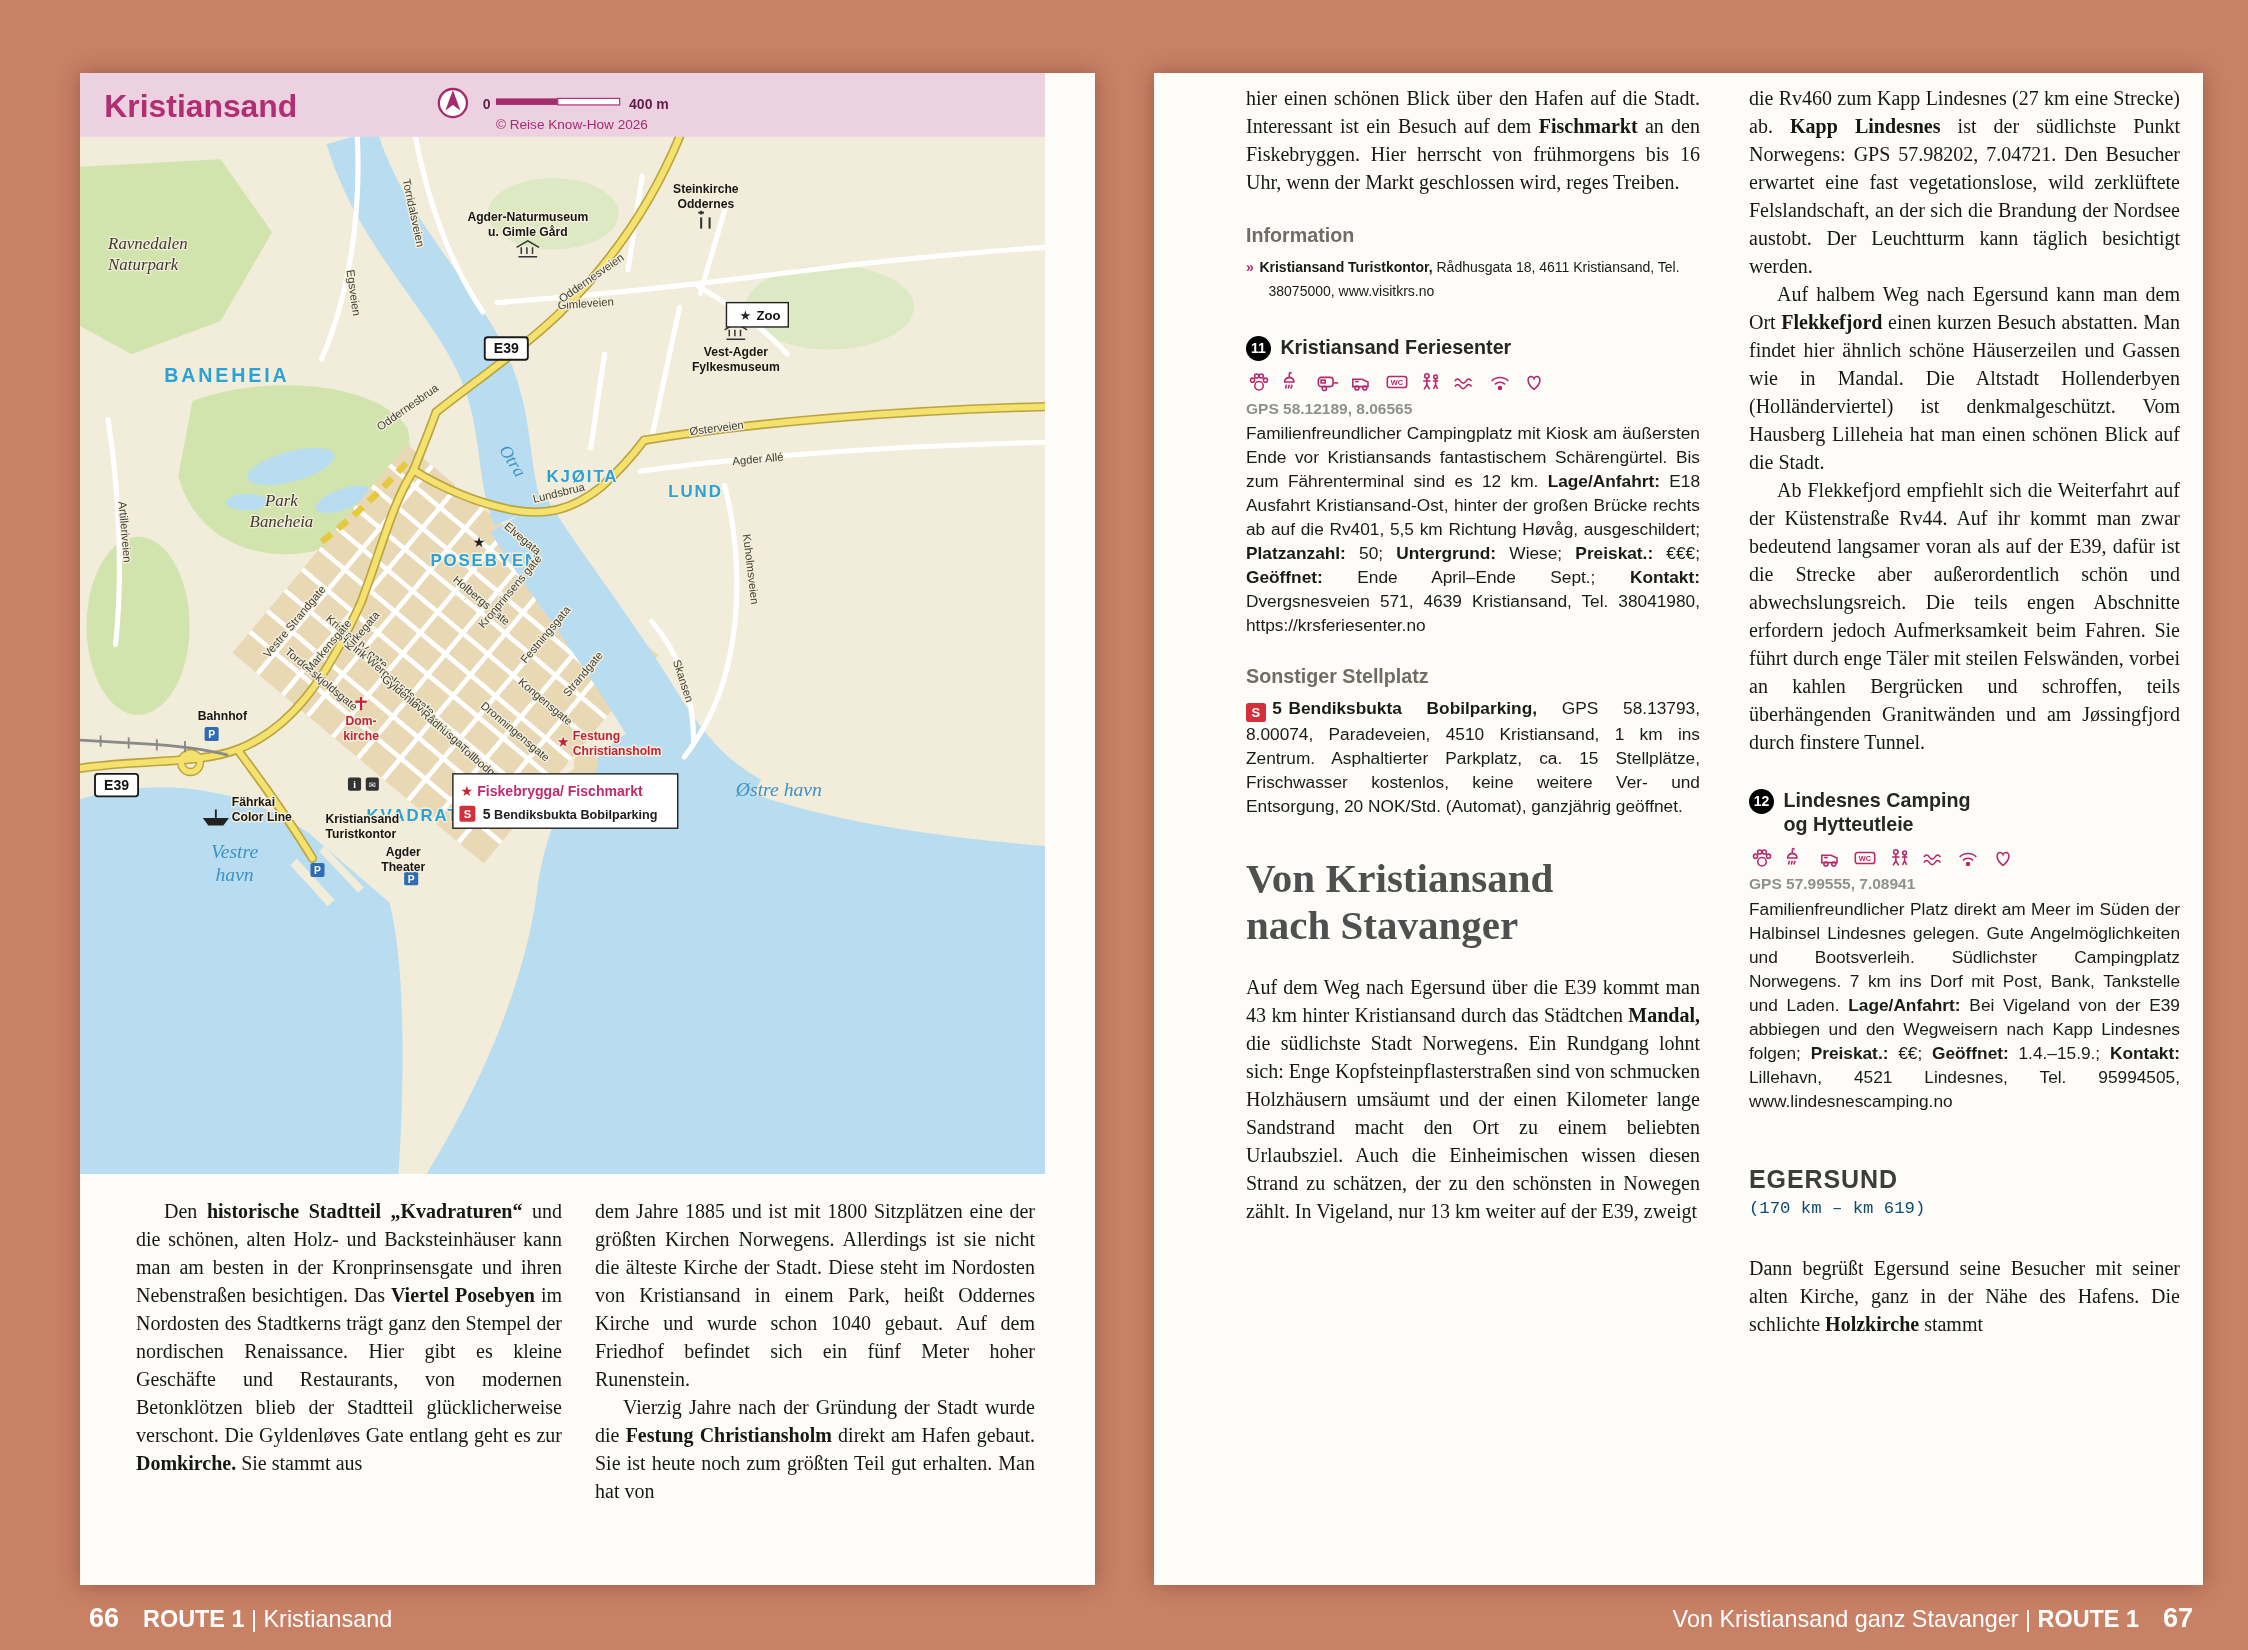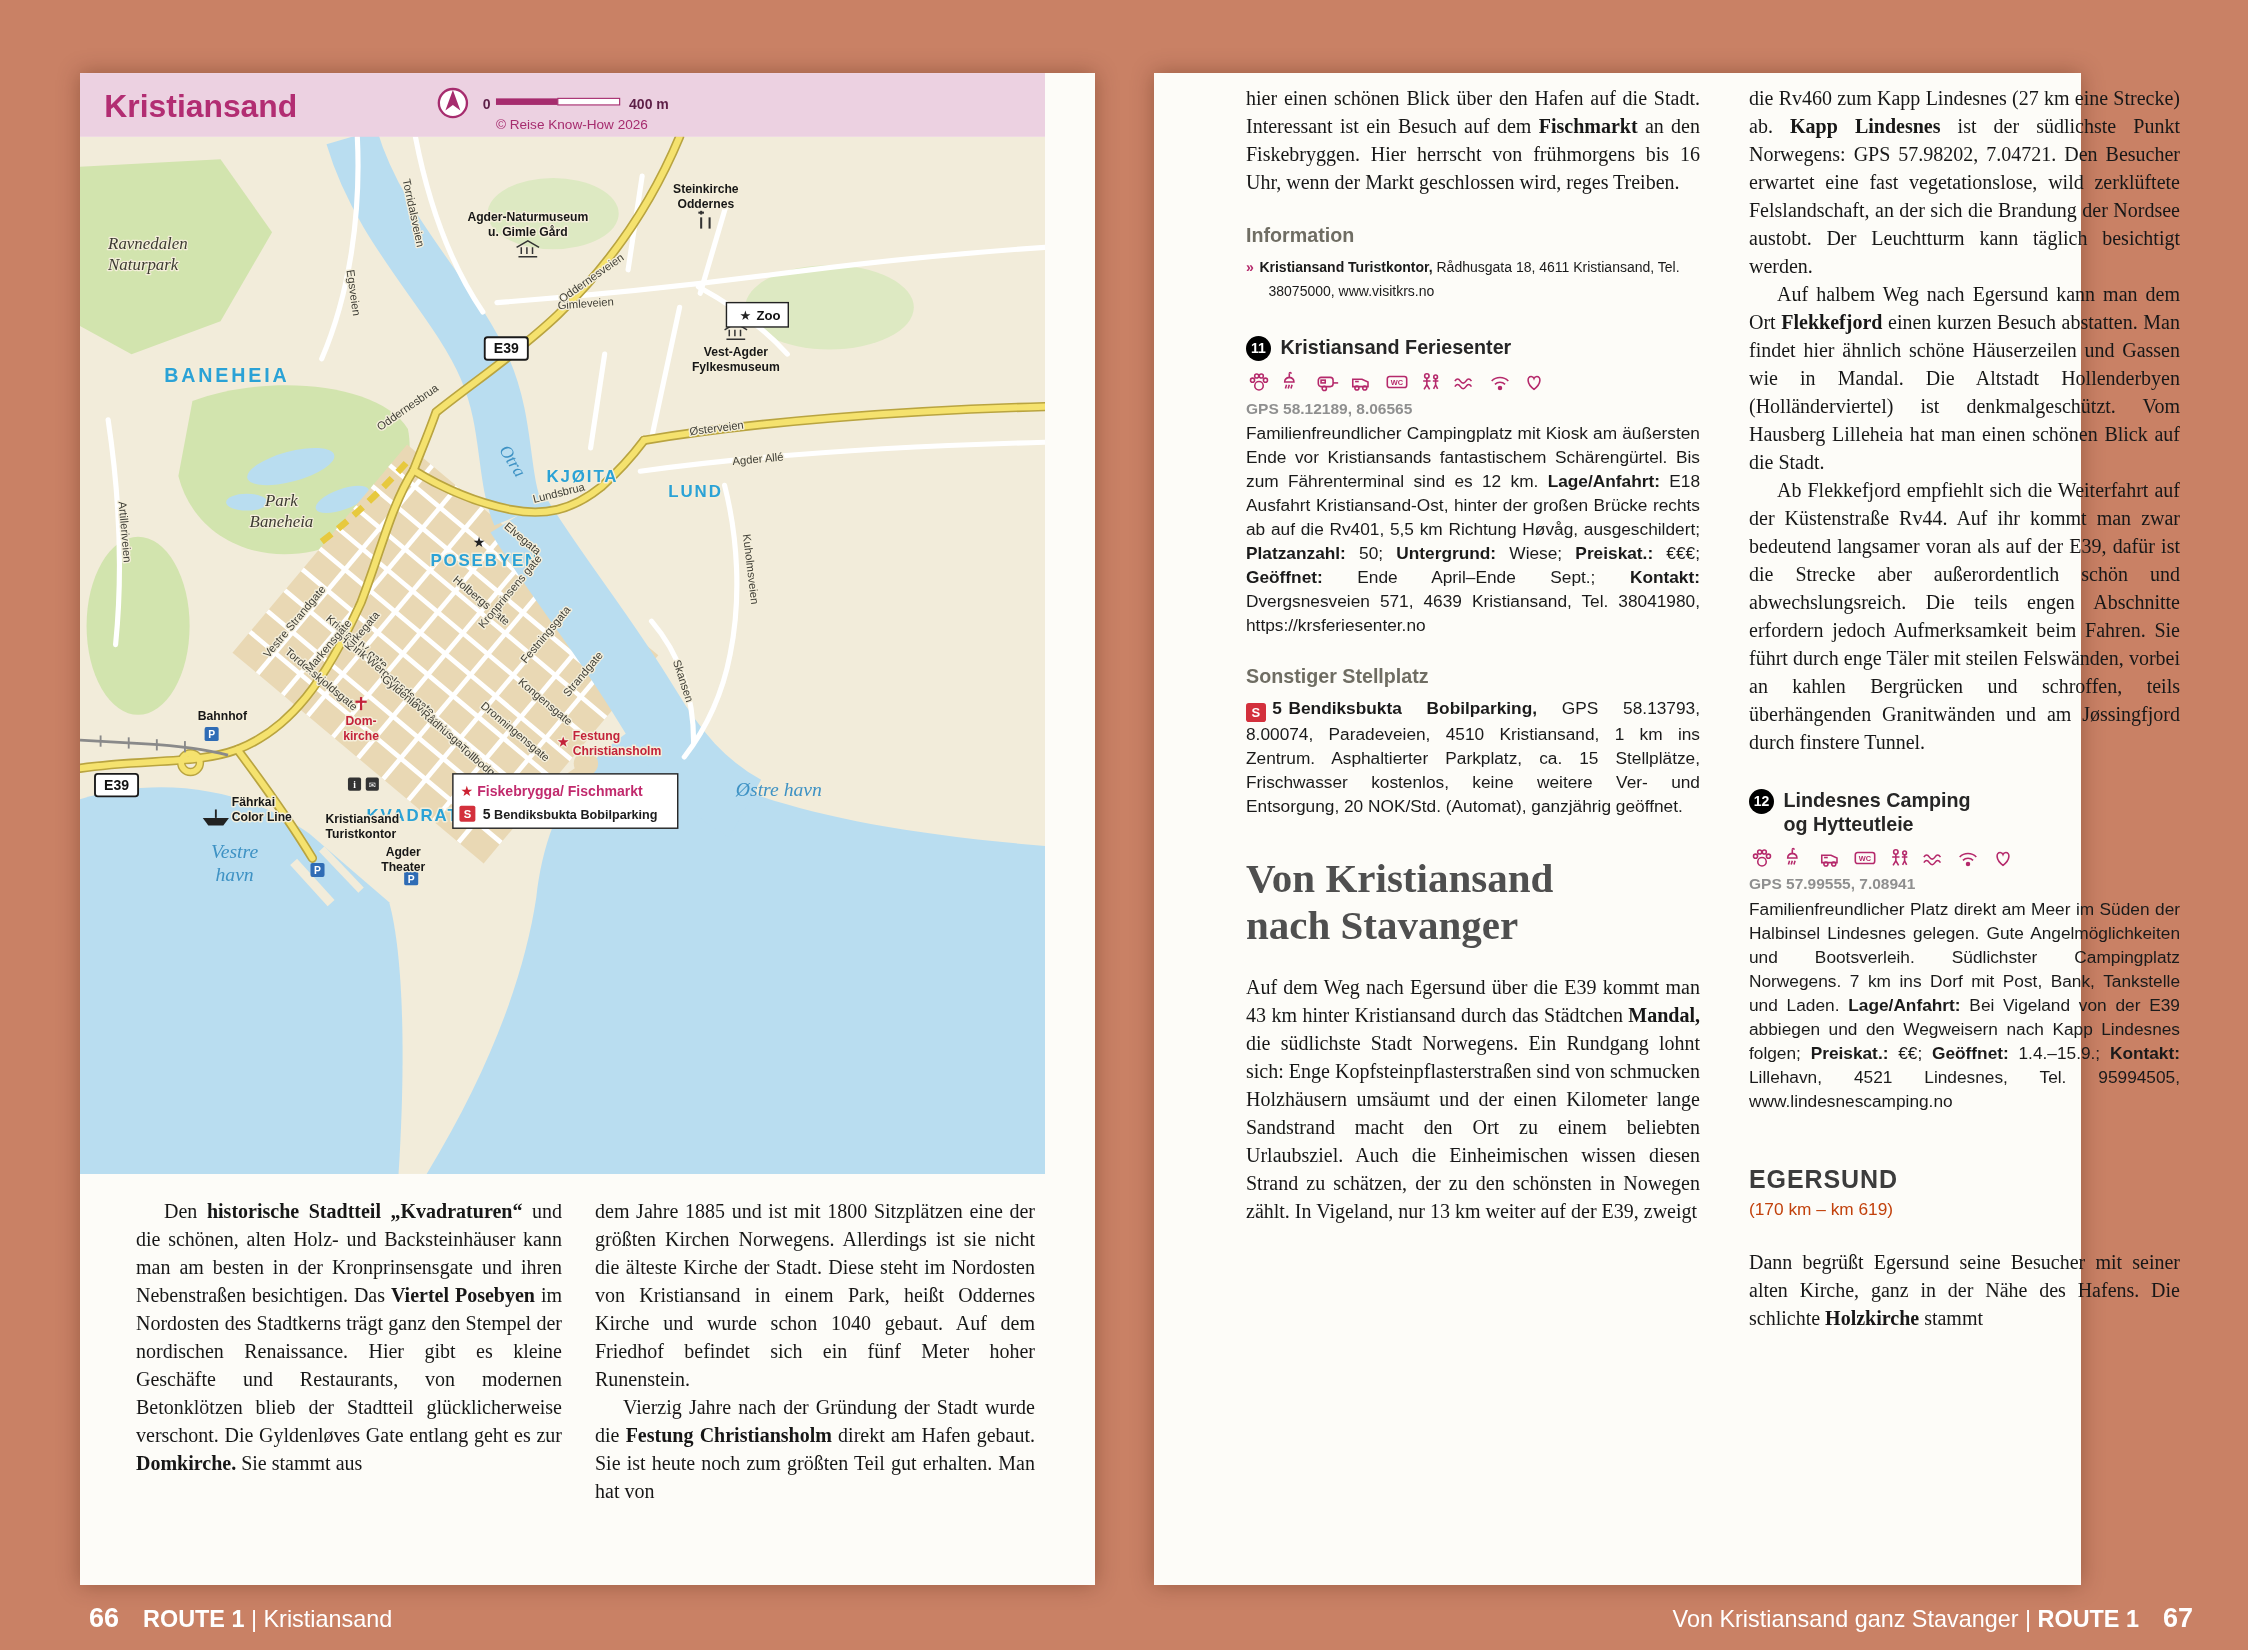--- a/index.html
+++ b/index.html
@@ -1,20 +1,20 @@
 <!DOCTYPE html>
 <html lang="de" style="font-size:15px"><head>
 <meta charset="utf-8">
 <style>
   html,body{margin:0;padding:0;background:#9a9a9a;}
   .canvas{position:relative;width:2249px;height:1651px;background:#c98165;overflow:hidden;
           font-family:"Liberation Sans",sans-serif;}
   .page{position:absolute;top:73px;height:1512px;background:#fdfcf8;box-shadow:0 0 20.6px rgba(60,20,5,.35);}
   .page-left{left:80px;width:1015px;}
-  .page-right{left:1154px;width:927px;}
+  .page-right{left:1154px;width:1049px;}
   .col{position:absolute;}
   
   .serif{font-family:"Liberation Serif",serif;font-size:20px;line-height:28px;color:#171717;
          text-align:justify;margin:0 0 0 0;hyphens:auto;-webkit-hyphens:auto;}
   .serif + .serif{margin-top:0;}
   .indent{text-indent:28px;}
   .b{font-weight:bold;}
   
   .info-h{font-size:19.7px;font-weight:bold;color:#6f6d63;margin:28px 0 7.5px 0;}
   .info-entry{font-size:14px;line-height:24px;color:#1a1a1a;margin:0;padding-left:22.5px;text-indent:-22.5px;text-align:left;}
@@ -27,21 +27,21 @@
   .am-wrap{display:inline-block;width:26px;height:24px;}
   .am-wrap svg{width:26px;height:24px;stroke:#b5296b;fill:none;stroke-width:1.7;}
   .gps{font-weight:bold;font-size:15.5px;color:#8f8f8f;margin:5.6px 0 3.7px 0;}
   .info-body{font-size:17.3px;line-height:24px;color:#1a1a1a;text-align:justify;margin:0;hyphens:auto;}
   .s-badge{display:inline-block;width:19.7px;height:19.7px;border-radius:2.8px;background:#d3303c;color:#fff;
            font-weight:bold;font-size:13px;line-height:19.7px;text-align:center;margin-right:6.6px;vertical-align:-2.8px;}
   .s-num{font-weight:bold;margin-right:6.6px;}
   .section{font-family:"Liberation Serif",serif;font-weight:bold;font-size:41px;line-height:47px;
            color:#4f4f4f;margin:37px 0 24px 0;}
   .egersund-h{font-size:25px;font-weight:bold;letter-spacing:0.9px;color:#3c3c3c;margin:52px 0 5.6px 0;}
-  .egersund-sub{font-size:17.3px;color:#c2410c;margin:0 0 28px 0;}
+  .egersund-sub{font-size:17.3px;color:#0c4a6e;margin:0 0 36px 0;font-family:Liberation Mono, monospace;}
   
   .footer{position:absolute;left:0;top:1585px;width:2249px;height:66px;color:#fff;font-size:23.4px;}
   .footer .num{font-size:27px;font-weight:bold;text-align:right;}
   .footer-left{position:absolute;left:89px;top:0;line-height:66px;}
   .footer-right{position:absolute;right:56px;top:0;line-height:66px;text-align:right;}
   .footer .rt{font-weight:bold;text-align:center;}
   .fsep{display:inline-block;width:24px;}
   
   .map-wrap{position:absolute;left:0;top:0;width:965px;height:1101px;}
   svg text{font-family:"Liberation Sans",sans-serif;paint-order:stroke;stroke:#f4eeda;stroke-width:3px;stroke-linejoin:round;}

